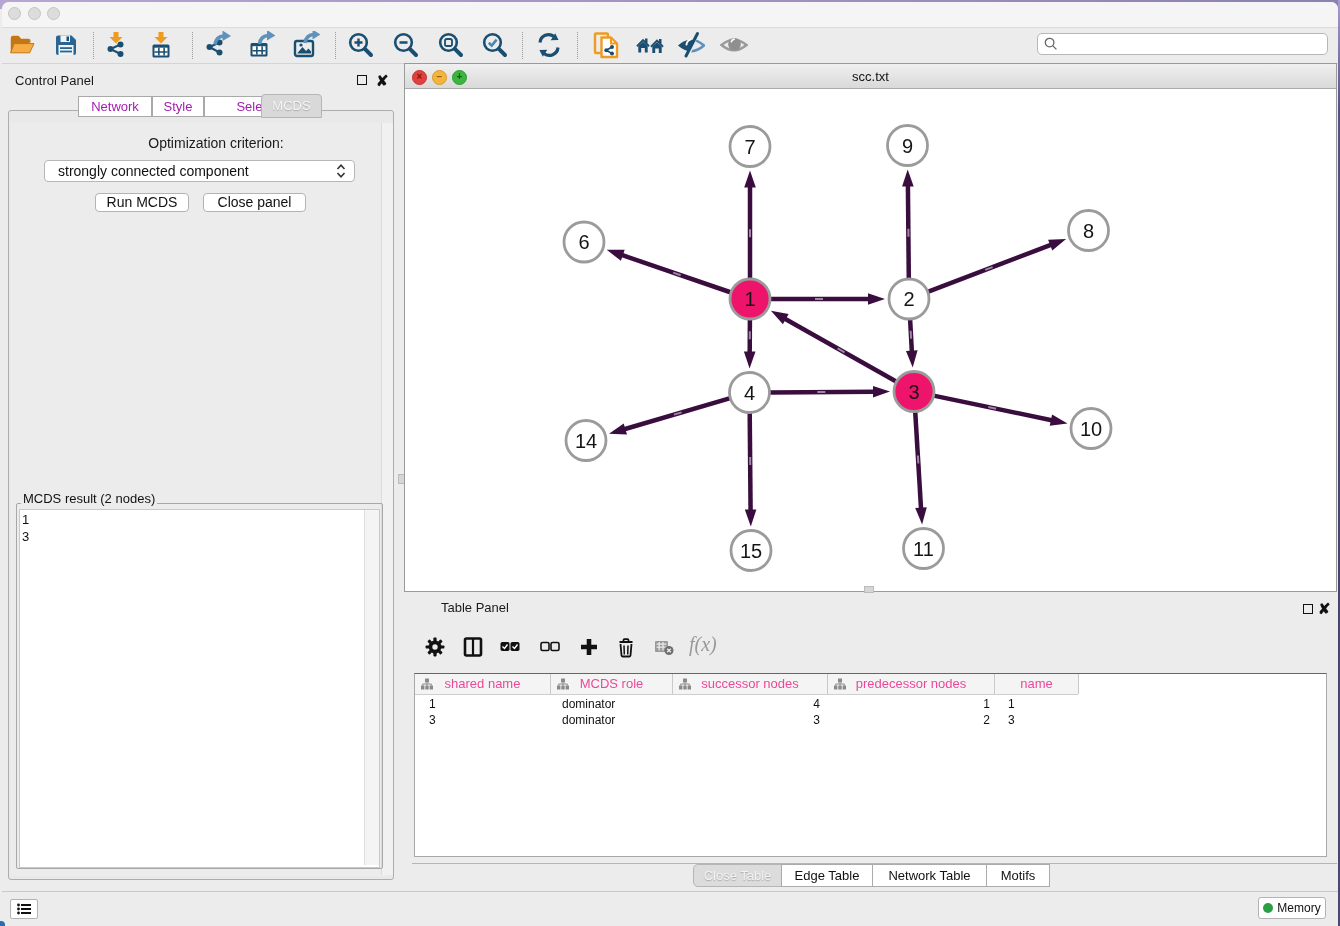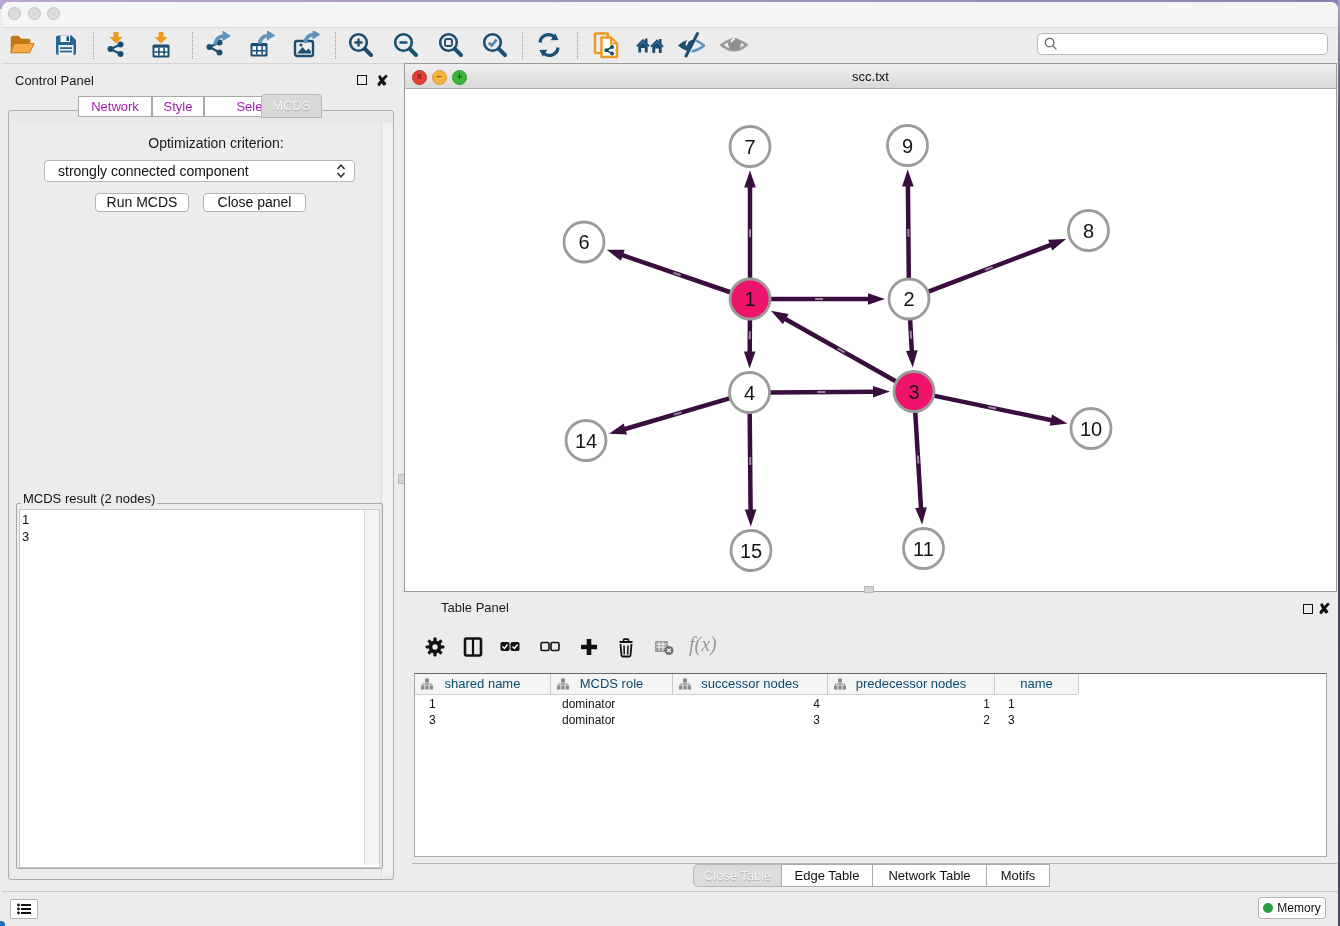--- a/index.html
+++ b/index.html
@@ -27,21 +27,21 @@
 #fs-legend{left:19px;top:489px;font-size:13px;background:#ececec;padding:0 2px;color:#111;}
 #fs-white{left:17px;top:507px;width:359px;height:357px;background:#fff;border:1px solid #c9c9c9;}
 
 #netwin{left:402px;top:61px;width:931px;height:527px;border:1px solid #9a9a9a;background:#fff;}
 #nettitle{left:0;top:0;width:931px;height:24px;background:linear-gradient(#f0f0f0,#d9d9d9);border-bottom:1px solid #ababab;}
 .winbtn{width:13px;height:13px;border-radius:50%;top:6px;font-size:10px;line-height:12px;text-align:center;font-weight:bold;}
 
 #tp-title{left:415px;top:598px;font-size:13px;color:#1a1a1a;margin-left:24px;}
 #tbl{left:412px;top:671px;width:911px;height:182px;background:#fff;border:1px solid #a8a8a8;border-top-color:#666;}
 #tblhead{left:0;top:0;width:663px;height:20px;background:#f4f4f4;border-bottom:1px solid #cfcfcf;}
-.hcol{position:absolute;top:0;height:20px;border-right:1px solid #c9c9c9;font-size:13px;color:#0c4a6e;text-align:center;line-height:20px;}
+.hcol{position:absolute;top:0;height:20px;border-right:1px solid #c9c9c9;font-size:13px;color:#ec4899;text-align:center;line-height:20px;}
 .cell{position:absolute;font-size:12px;color:#111;}
 .btab{position:absolute;top:862px;height:21px;background:#fff;border:1px solid #ababab;font-size:13px;text-align:center;line-height:21px;color:#111;}
 #statusbar{left:0;top:889px;width:1336px;height:35px;background:#ececec;border-top:1px solid #c9c9c9;}
 svg text{font-family:"Liberation Sans",sans-serif;}
 </style>
 </head>
 <body>
 <div id="leftfill" class="abs"></div>
 <div id="rightedge" class="abs"></div>
 <div id="app" class="abs">

